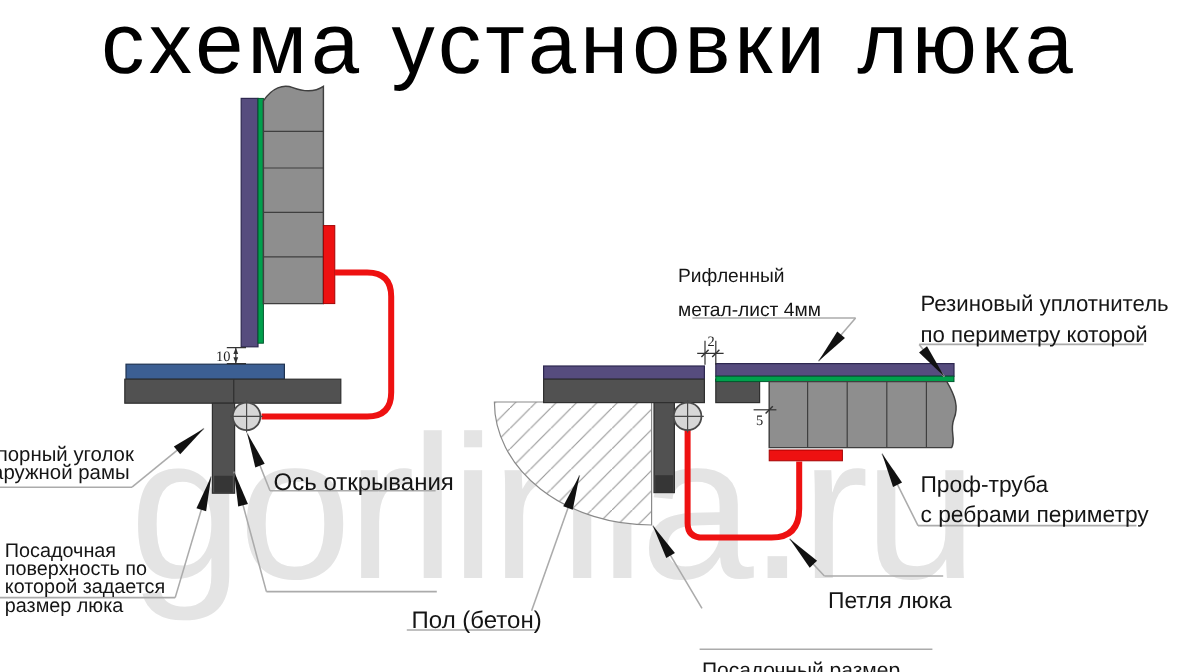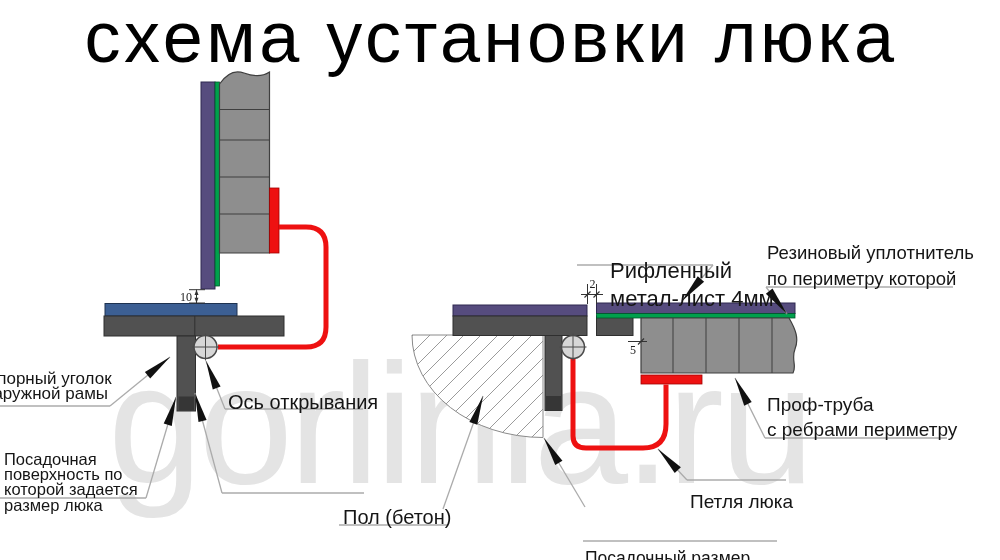--- a/index.html
+++ b/index.html
@@ -11,21 +11,21 @@
   #art{position:absolute;left:0;top:0;z-index:1;}
   .lbl{position:absolute;white-space:pre-line;z-index:2;line-height:1.25;}
   #lbl-outer{left:-16px;top:371px;font-size:17px;line-height:15px;}
   #lbl-seat-surface{left:4px;top:452px;font-size:16.5px;line-height:15.2px;}
   #lbl-axis{left:228px;top:390px;font-size:20px;}
   #lbl-inner{left:224px;top:457px;font-size:16.5px;line-height:15.5px;}
   #lbl-floor{left:343px;top:505px;font-size:20px;}
   #lbl-seat-size{left:585px;top:503px;font-size:17.5px;line-height:17.5px;margin-top:47px;}
   #lbl-hinge{left:690px;top:458px;font-size:19px;margin-top:32px;}
   #lbl-tube{left:767px;top:392px;font-size:19px;line-height:25px;}
-  #lbl-sheet{left:610px;top:217px;font-size:22px;line-height:28px;margin-top:40px;}
+  #lbl-sheet{left:565px;top:217px;font-size:16px;line-height:28px;}
   #lbl-rubber{left:767px;top:240px;font-size:18.5px;line-height:25.5px;}
   .dim{position:absolute;font-family:"Liberation Serif",serif;font-size:12px;color:#222;z-index:2;}
   #dim10{left:168px;top:290px;width:24px;text-align:right;}
   #dim2{left:584px;top:277px;width:17px;text-align:center;}
   #dim5{left:630px;top:343px;width:14px;}
 </style>
 </head>
 <body>
 
 <div id="stage">

